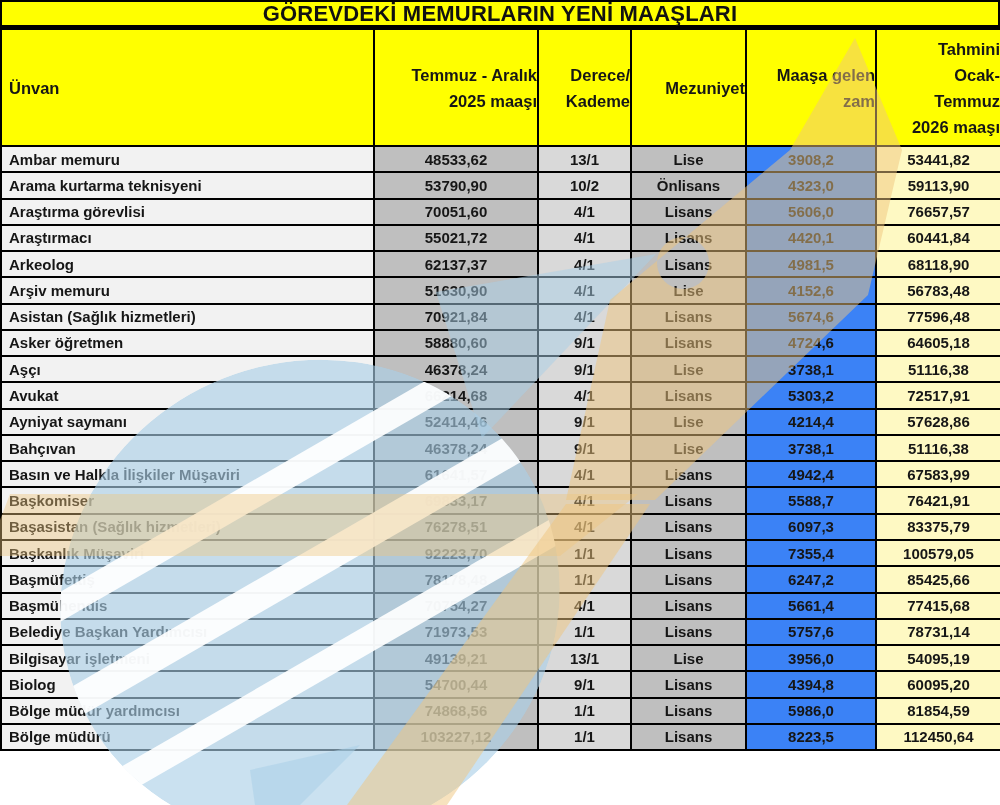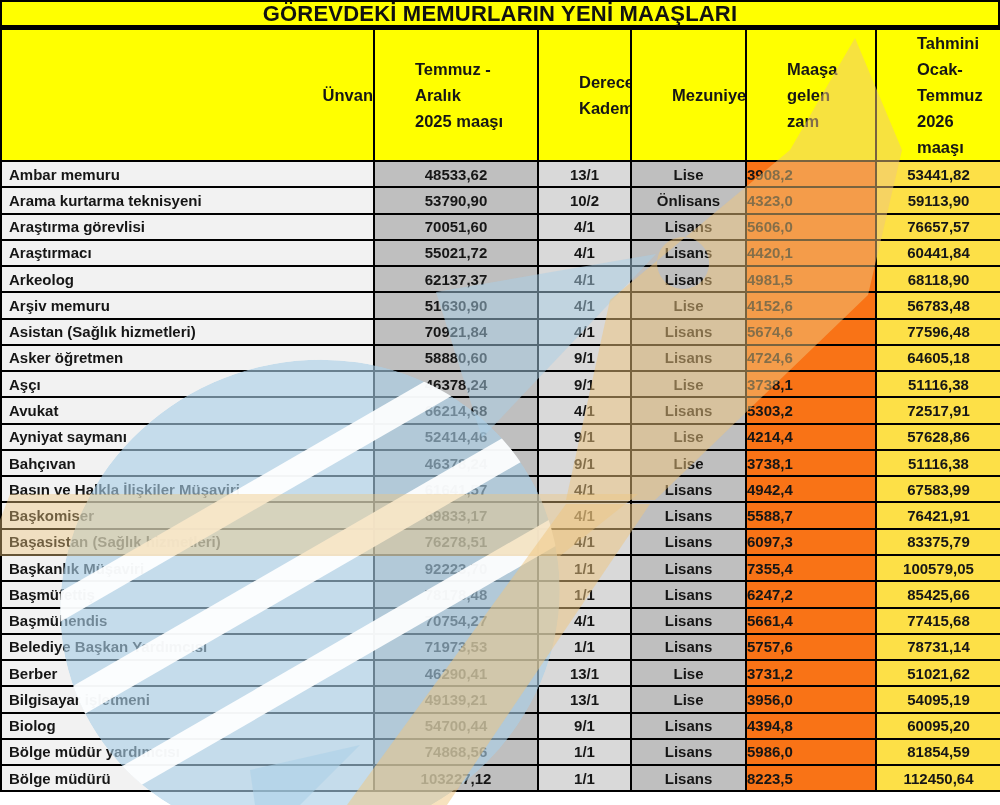--- a/index.html
+++ b/index.html
@@ -32,34 +32,33 @@
     border: 2px solid #000;
     font-weight: 700;
     color: #161616;
     overflow: hidden;
     white-space: nowrap;
   }
   table.salary th {
     background: #FFFF00;
     height: 117px;
     font-size: 16.5px;
-    text-align: left;
+    text-align: right;
     vertical-align: middle;
     white-space: pre-line;
     line-height: 26px;
-    padding-left: 40px;
-  }
-  table.salary th.h-unvan { text-align: right; padding-left: 7px; }
+  }
+  table.salary th.h-unvan { text-align: left; padding-left: 7px; }
   table.salary tbody td { height: 26.28px; font-size: 15px; }
   td.c1 { background: #F2F2F2; text-align: left; padding-left: 7px; margin-left: 24px; }
   td.c2 { background: #BFBFBF; text-align: center; }
   td.c3 { background: #D9D9D9; text-align: center; }
   td.c4 { background: #BFBFBF; text-align: center; margin-left: 32px; }
-  td.c5 { background: #f97316; }
-  td.c6 { background: #fde047; text-align: center; color: #CE1212; }
+  td.c5 { background: #3b82f6; text-align: center; }
+  td.c6 { background: #fef9c3; text-align: center; color: #CE1212; }
   svg.watermark {
     position: absolute;
     left: 0; top: 0;
     width: 1000px; height: 805px;
     pointer-events: none;
     z-index: 5;
   }
 </style>
 </head>
 <body>
@@ -240,28 +239,20 @@
     </tr>
         <tr>
       <td class="c1">Belediye Başkan Yardımcısı</td>
       <td class="c2">71973,53</td>
       <td class="c3">1/1</td>
       <td class="c4">Lisans</td>
       <td class="c5">5757,6</td>
       <td class="c6">78731,14</td>
     </tr>
         <tr>
-      <td class="c1">Berber</td>
-      <td class="c2">46290,41</td>
-      <td class="c3">13/1</td>
-      <td class="c4">Lise</td>
-      <td class="c5">3731,2</td>
-      <td class="c6">51021,62</td>
-    </tr>
-        <tr>
       <td class="c1">Bilgisayar işletmeni</td>
       <td class="c2">49139,21</td>
       <td class="c3">13/1</td>
       <td class="c4">Lise</td>
       <td class="c5">3956,0</td>
       <td class="c6">54095,19</td>
     </tr>
         <tr>
       <td class="c1">Biolog</td>
       <td class="c2">54700,44</td>

